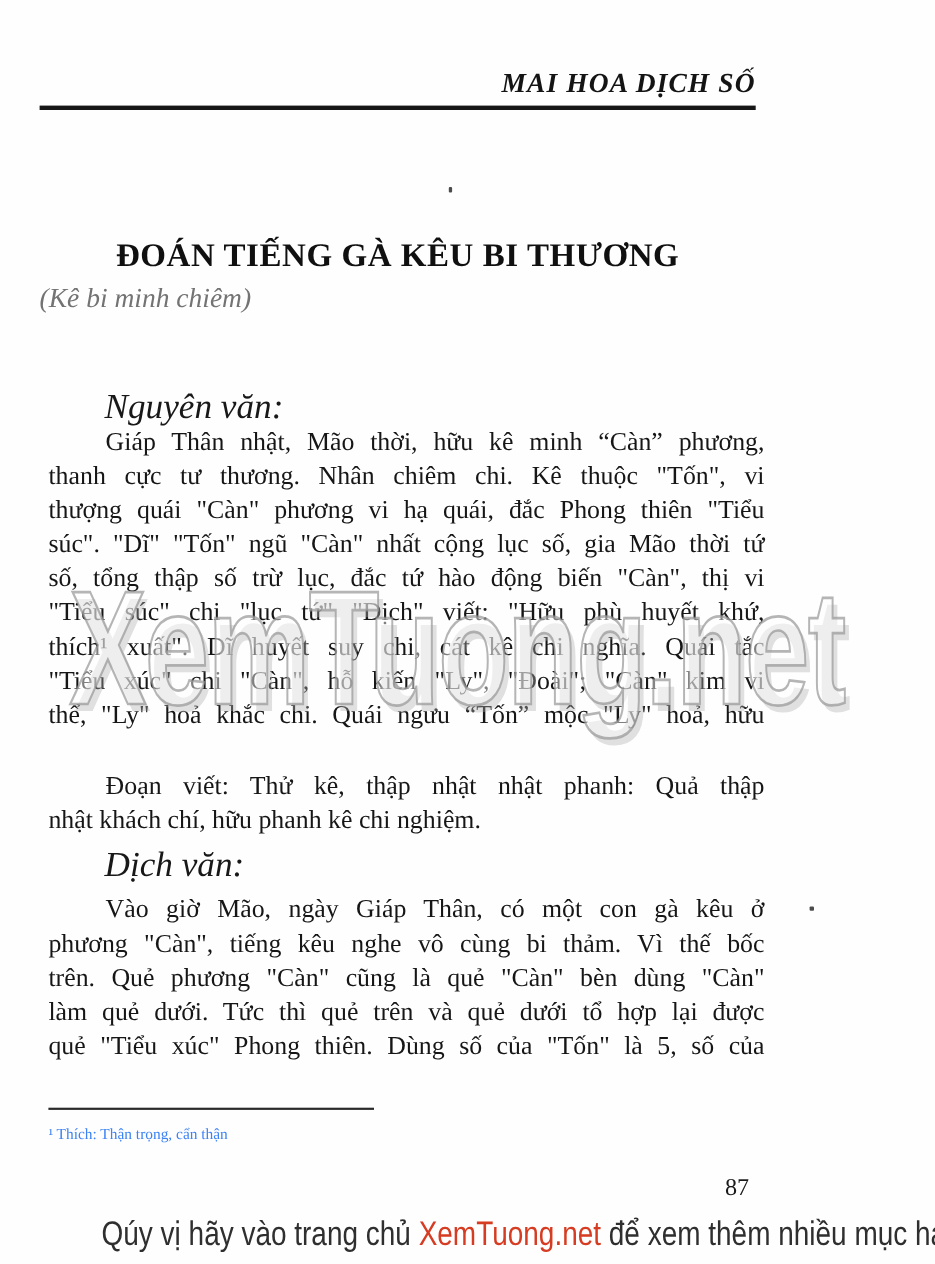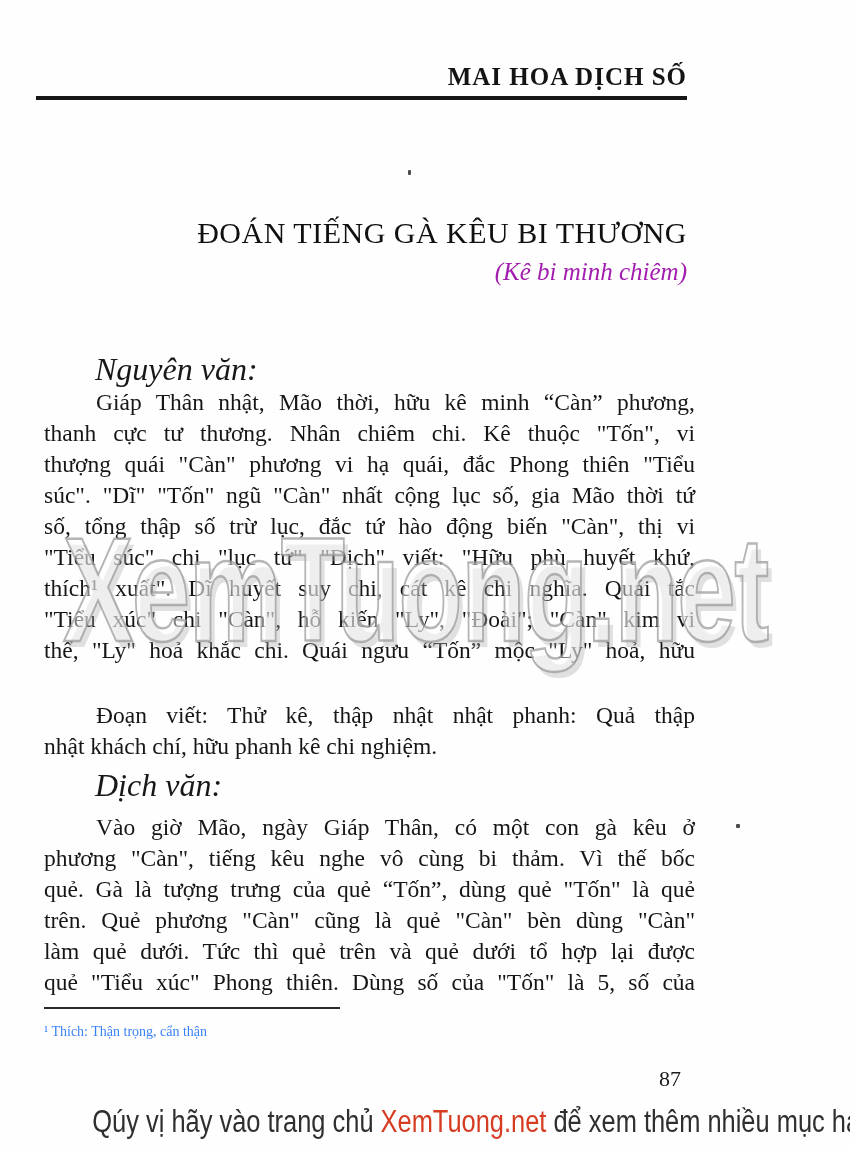--- a/index.html
+++ b/index.html
@@ -10,43 +10,43 @@
     background: #fefefe;
     overflow: hidden;
     font-family: "Liberation Serif", "DejaVu Serif", serif;
     color: #1b1b1b;
   }
   .abs { position: absolute; }
 
   .running-header {
     left: 36px; top: 63px; width: 651px;
     text-align: right;
-    font-weight: 700;
+    font-style: italic; font-weight: 700;
     font-size: 25px; letter-spacing: 1px;
     color: #141414;
   }
   .header-rule {
     left: 36px; top: 96px; width: 651px; height: 4px;
     background: #161616;
   }
   .speck { background: #4c4c4c; border-radius: 1px; }
   .speck-1 { left: 408px; top: 170px; width: 3px; height: 5px; }
   .speck-2 { left: 736px; top: 824px; width: 4px; height: 4px; }
 
   .article-title {
     left: 36px; top: 216px; width: 651px;
-    text-align: right;
-    font-weight: 400; font-size: 30px; letter-spacing: 0.5px;
+    text-align: center;
+    font-weight: 700; font-size: 30px; letter-spacing: 0.5px;
     color: #101010;
   }
   .article-subtitle {
     left: 36px; top: 258px; width: 651px;
-    text-align: right;
+    text-align: left;
     font-style: italic; font-size: 25px;
-    color: #a21caf;
+    color: #737373;
   }
   .section-label {
     left: 95px; top: 0; 
     font-style: italic; font-size: 32px;
     color: #181818;
   }
   .label-nguyen-van { top: 351px; }
   .label-dich-van  { top: 767px; }
 
   .para { left: 44px; width: 651px; }
@@ -142,21 +142,20 @@
   <div class="abs para para-2">
     <div class="pline first">Đoạn viết: Thử kê, thập nhật nhật phanh: Quả thập</div>
     <div class="pline end">nhật khách chí, hữu phanh kê chi nghiệm.</div>
   </div>
 
   <div class="abs section-label label-dich-van">Dịch văn:</div>
 
   <div class="abs para para-3">
     <div class="pline first">Vào giờ Mão, ngày Giáp Thân, có một con gà kêu ở</div>
     <div class="pline">phương "Càn", tiếng kêu nghe vô cùng bi thảm. Vì thế bốc</div>
-    <div class="pline">quẻ. Gà là tượng trưng của quẻ “Tốn”, dùng quẻ "Tốn" là quẻ</div>
     <div class="pline">trên. Quẻ phương "Càn" cũng là quẻ "Càn" bèn dùng "Càn"</div>
     <div class="pline">làm quẻ dưới. Tức thì quẻ trên và quẻ dưới tổ hợp lại được</div>
     <div class="pline">quẻ "Tiểu xúc" Phong thiên. Dùng số của "Tốn" là 5, số của</div>
   </div>
 
   <div class="abs footnote-rule"></div>
   <div class="abs footnote-text">¹ Thích: Thận trọng, cẩn thận</div>
 
   <div class="abs page-number">87</div>
 

